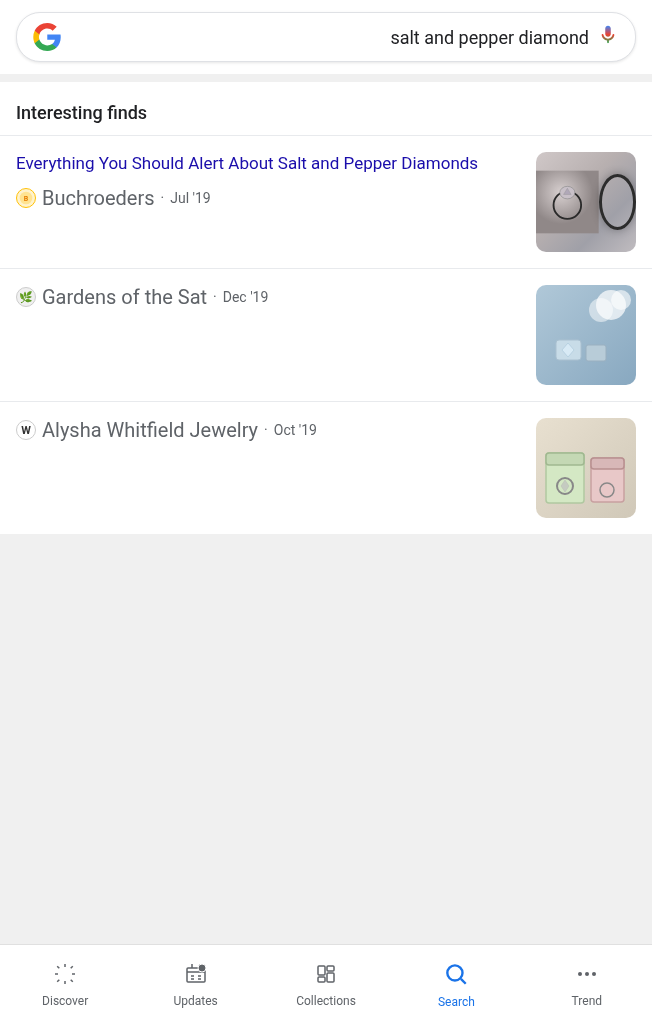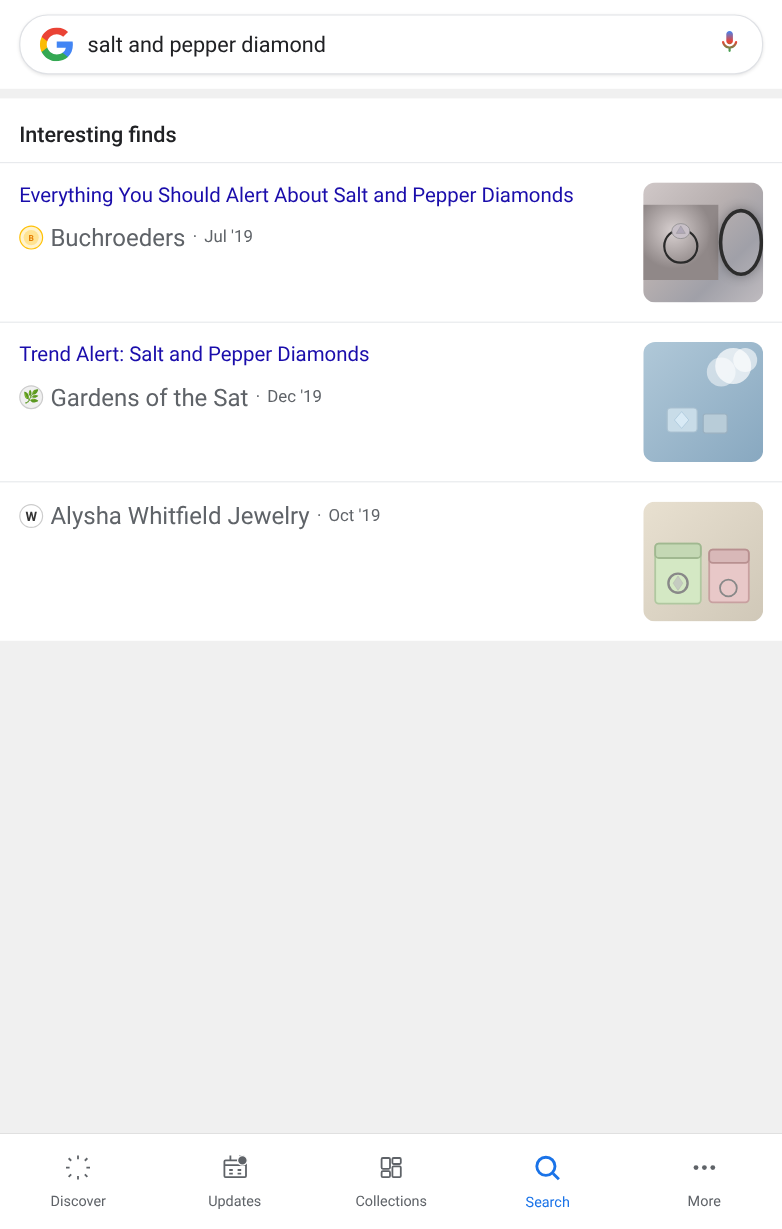--- a/index.html
+++ b/index.html
@@ -11,20 +11,21 @@
       min-height: 1024px;
       position: relative;
     }
 
     
     .search-bar-container {
       background: #fff;
       padding: 12px 16px;
       display: flex;
       align-items: center;
+      text-align: right;
     }
     .search-bar {
       display: flex;
       align-items: center;
       background: #fff;
       border: 1px solid #dfe1e5;
       border-radius: 24px;
       width: 100%;
       padding: 10px 16px;
       box-shadow: 0 1px 3px rgba(0,0,0,0.1);
@@ -252,21 +253,20 @@
           <ellipse cx="50" cy="55" rx="22" ry="22" fill="none" stroke="#2a2a2a" stroke-width="3"></ellipse>
           <ellipse cx="50" cy="35" rx="12" ry="10" fill="#c8c0c8" stroke="#888" stroke-width="1"></ellipse>
           <polygon points="50,28 44,38 56,38" fill="#b0a8b8" stroke="#888" stroke-width="0.5"></polygon>
         </svg>
       </div>
     </div>
   </div>
 
   <div class="article-item">
     <div class="article-content">
-      <div class="article-title">Trend Alert: Salt and Pepper Diamonds</div>
       <div class="article-meta">
         <div class="article-source-icon" style="background:#f0f0f0; border:1px solid #ccc; font-size:11px; color:#666;">
           🌿
         </div>
         <span class="article-source-name">Gardens of the Sat</span>
         <span class="article-date">·</span>
         <span class="article-date">Dec '19</span>
       </div>
     </div>
     <div class="article-thumbnail">
@@ -381,15 +381,15 @@
   </div>
 
   <div class="nav-item">
     <div class="nav-icon">
       <svg width="24" height="24" viewBox="0 0 24 24" fill="#5f6368">
         <circle cx="5" cy="12" r="2"></circle>
         <circle cx="12" cy="12" r="2"></circle>
         <circle cx="19" cy="12" r="2"></circle>
       </svg>
     </div>
-    <span class="nav-label">More</span>
+    <span class="nav-label">Trend</span>
   </div>
 </nav>
 
 </body></html>

